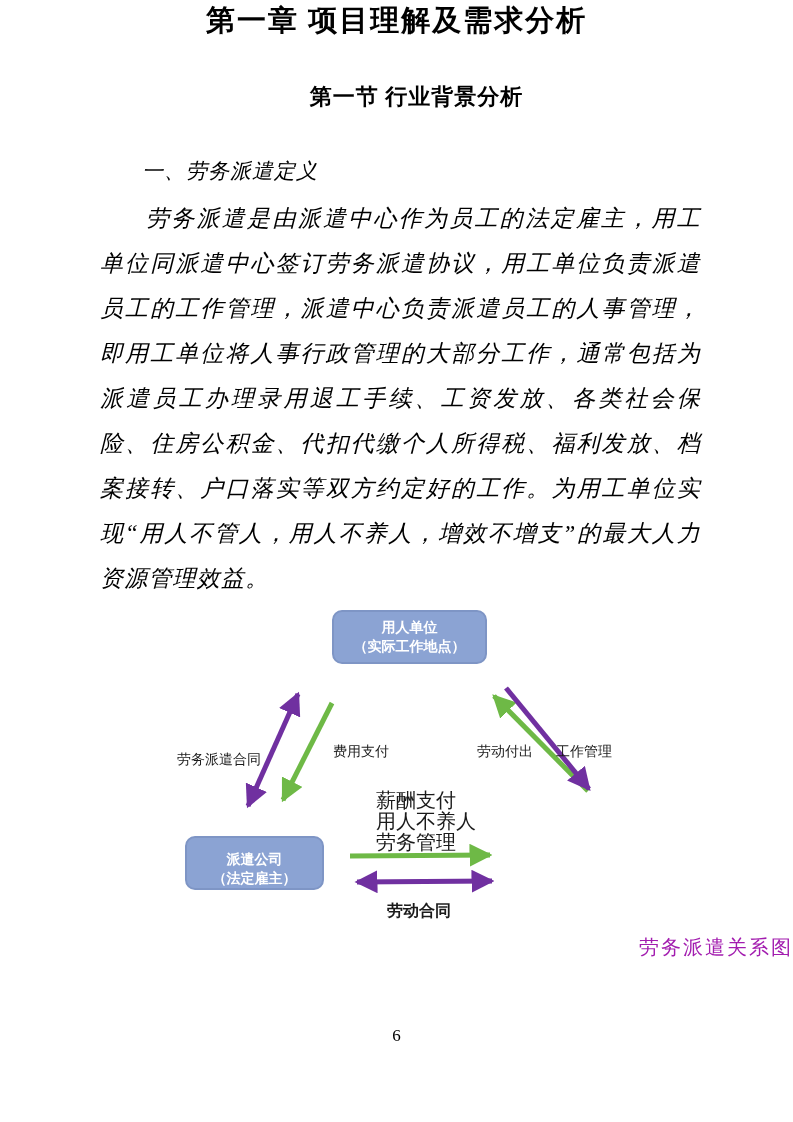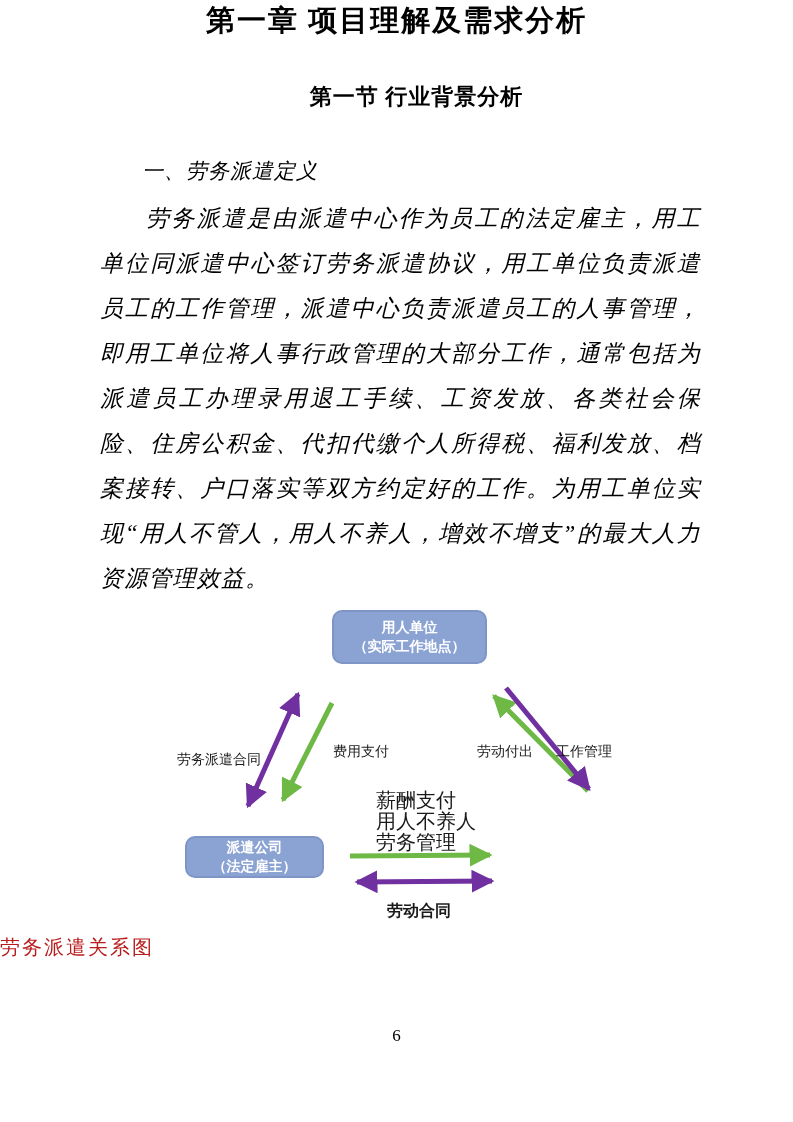--- a/index.html
+++ b/index.html
@@ -69,39 +69,39 @@
     display:flex;flex-direction:column;
     align-items:center;justify-content:center;
     color:var(--box-text);
     font-family:"Liberation Sans", sans-serif;
     font-weight:bold;
     text-align:center;
   }
   .node-title{font-size:14px;line-height:19px;}
   .node-sub{font-size:14px;line-height:19px;white-space:nowrap;}
   .node-employer{left:332px;top:20px;width:155px;height:54px;}
-  .node-agency{left:185px;top:246px;width:139px;height:42px;}
+  .node-agency{left:185px;top:246px;width:139px;height:54px;justify-content:flex-end;}
   .node-worker{left:518px;top:242px;width:142px;height:56px;}
   .edge-label{
     position:absolute;
     font-family:"Liberation Sans", sans-serif;
     font-size:14px;line-height:19px;
     color:#1A1A1A;white-space:nowrap;
   }
   .lbl-dispatch{left:177px;top:160px;}
   .lbl-fee{left:333px;top:152px;}
   .lbl-labor{left:452px;top:152px;margin-left:25px;}
   .lbl-mgmt{left:556px;top:152px;}
   .lbl-services{left:376px;top:200px;font-size:20px;line-height:21px;}
   .lbl-labor-contract{left:387px;top:311px;font-size:16px;font-weight:bold;}
   .caption{
     position:absolute;left:0;top:344px;width:100%;
-    text-align:left;
+    text-align:right;
     font-family:"Liberation Serif", serif;
-    font-size:20px;letter-spacing:2px;color:#b91c1c;
+    font-size:20px;letter-spacing:2px;color:#a21caf;
   }
   .page-number{
     position:absolute;left:0;top:1026px;width:100%;
     text-align:center;font-size:17px;
   }
 </style>
 </head>
 <body>
 
 <div class="page">

